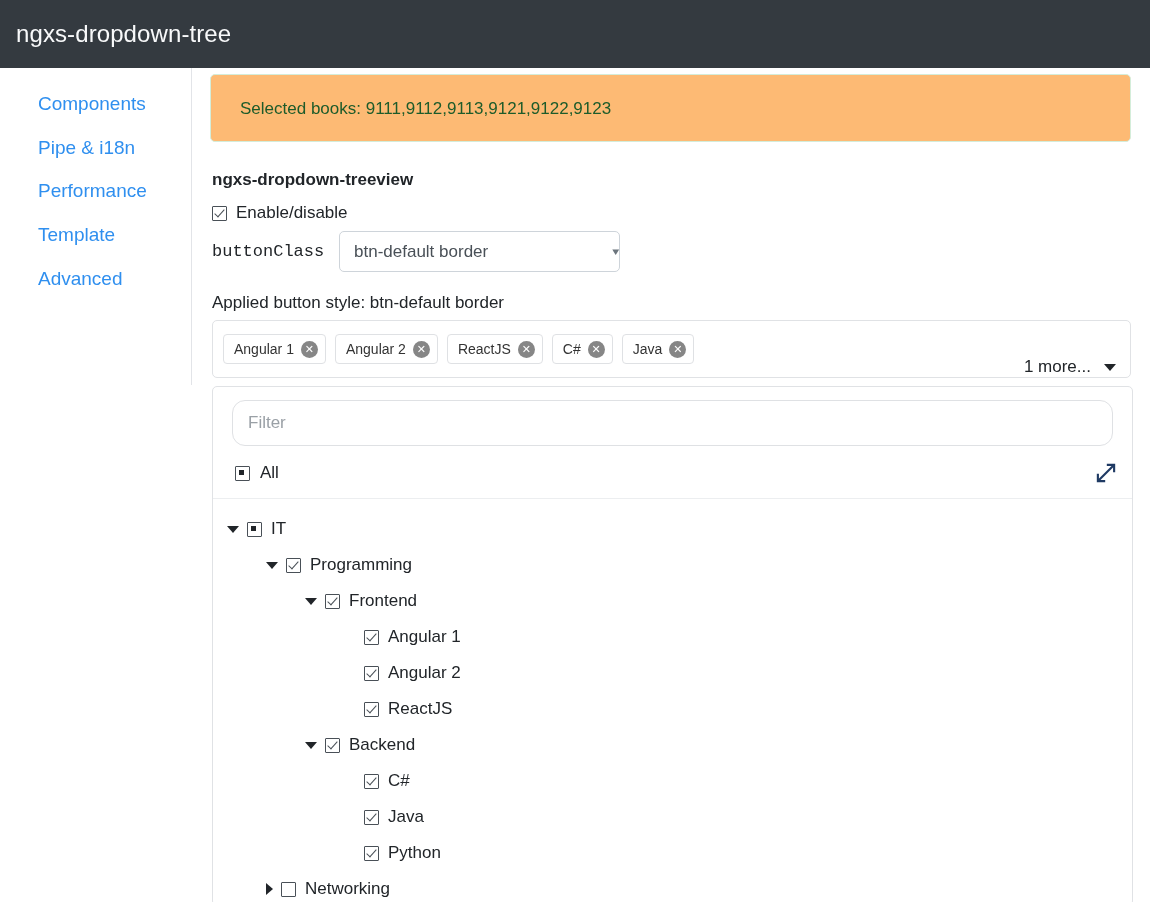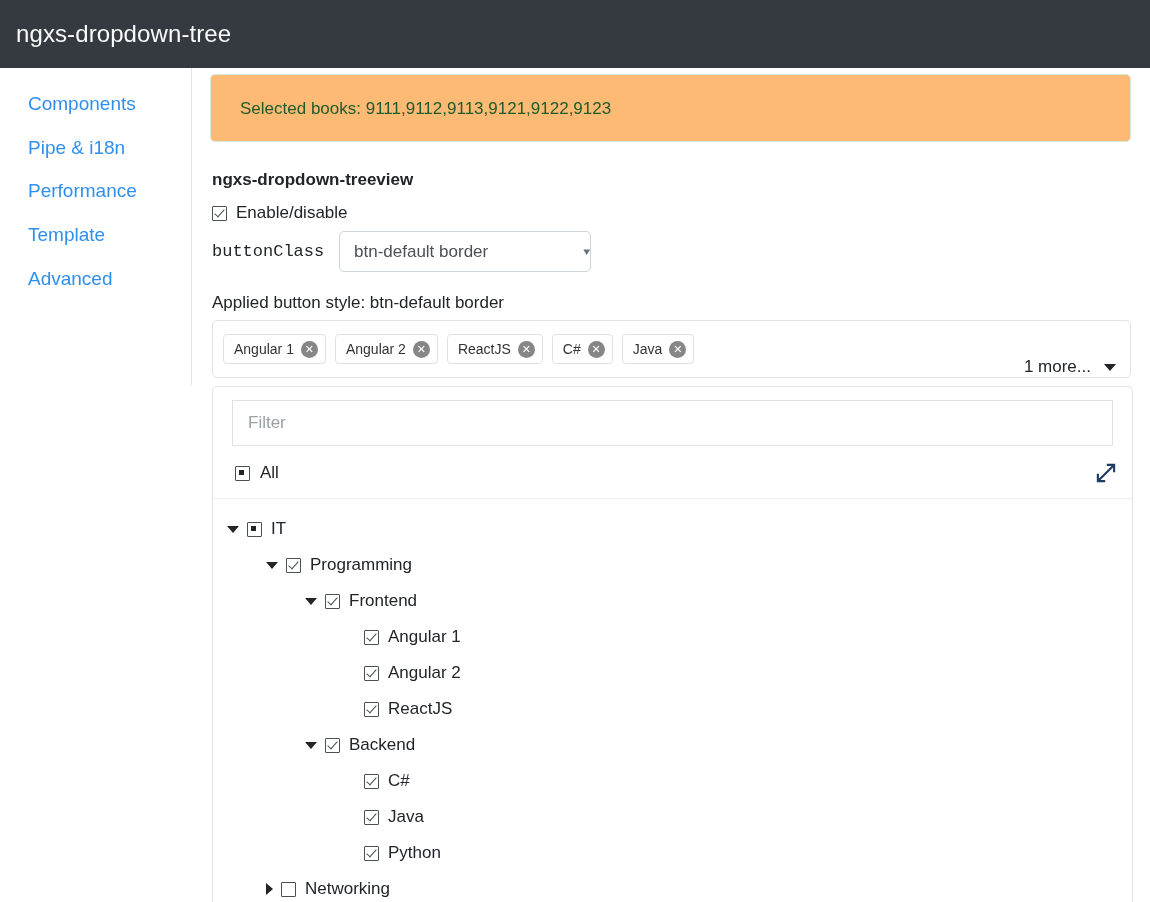--- a/index.html
+++ b/index.html
@@ -39,21 +39,21 @@
     width: 192px;
     flex: 0 0 192px;
     padding-top: 14px;
     border-right: 1px solid #e2e4e8;
     height: 317px;
   }
   .nav-item {
     display: block;
     color: #2f8fef;
     font-size: 19px;
-    padding: 9px 0 9px 28px;
+    padding: 9px 0 9px 38px;
     text-decoration: none;
     cursor: pointer;
     line-height: 1.35;
   }
 
   
   .main {
     flex: 1 1 auto;
     padding: 0 0 0 18px;
     min-width: 0;
@@ -119,21 +119,21 @@
     align-items: center;
     margin: 8px 0 0 2px;
   }
   .form-label {
     font-size: 17px;
     color: #212529;
     width: 127px;
     font-family: Liberation Mono, monospace;
   }
   .select-box {
-    width: 252px;
+    width: 281px;
     height: 41px;
     border: 1px solid #ced4da;
     border-radius: 5px;
     background: #fff;
     font-size: 17px;
     color: #495057;
     display: flex;
     align-items: center;
     padding: 0 0 0 14px;
     cursor: pointer;
@@ -220,21 +220,21 @@
     border-radius: 5px;
     background: #fff;
     padding: 13px 0 0 0;
     height: 520px;
   }
   .filter-wrap { padding: 0 19px; }
   .filter-input {
     width: 100%;
     height: 46px;
     border: 1px solid #dfe1e4;
-    border-radius: 0;
+    border-radius: 13px;
     padding: 0 15px;
     font-size: 17px;
     color: #495057;
     font-family: "Liberation Sans", sans-serif;
     outline: none;
     background: #fff;
   }
   .filter-input::placeholder { color: #9aa0a6; }
 
   .all-row {

